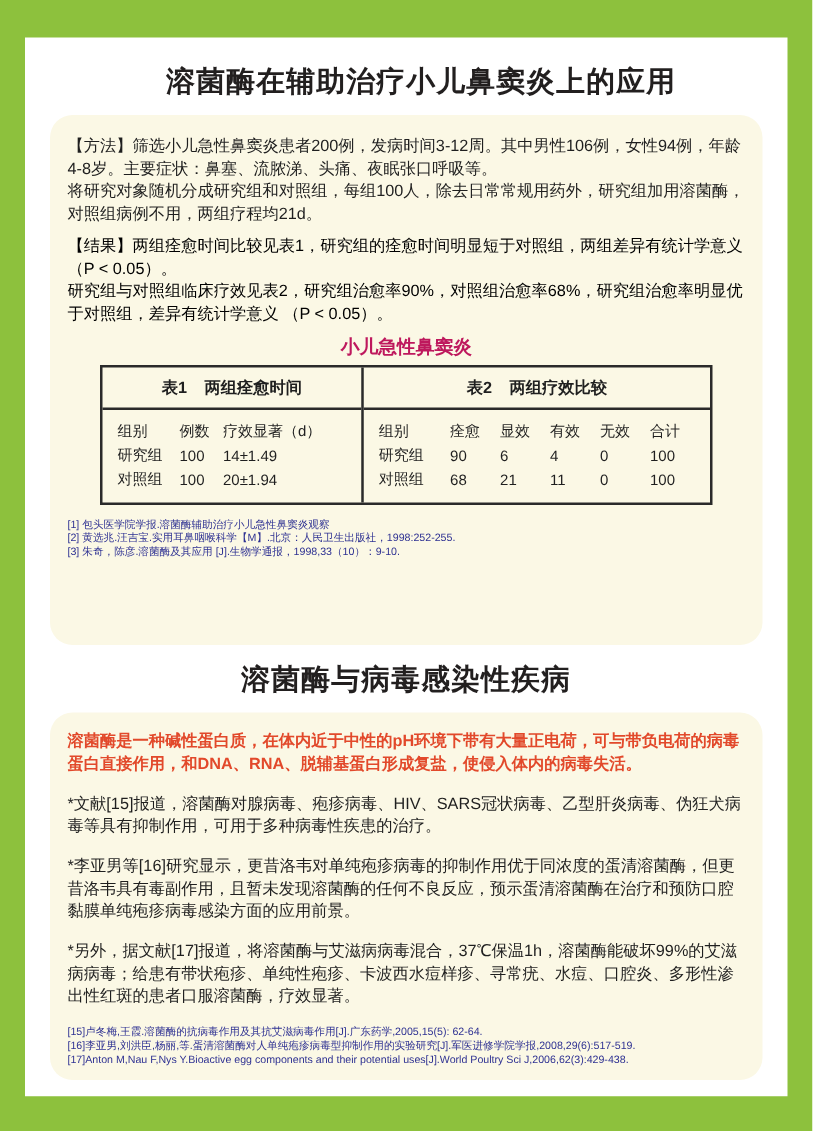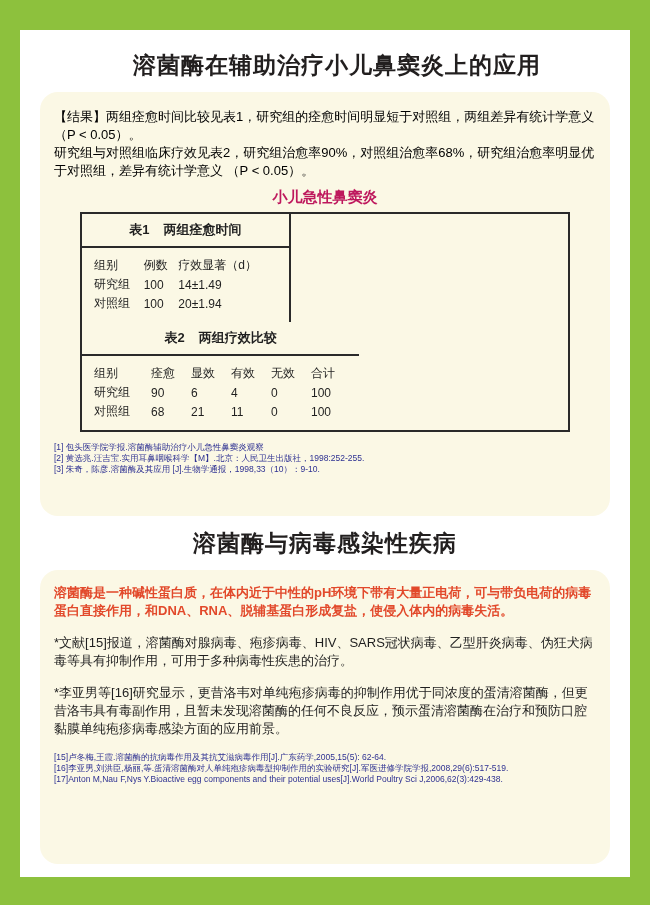--- a/index.html
+++ b/index.html
@@ -7,21 +7,21 @@
   .page{position:relative;width:650px;height:905px;background:#8dc13d;overflow:hidden;}
   .frame{position:absolute;left:20px;top:30px;width:610px;height:847px;background:#ffffff;box-sizing:border-box;}
   .main-title{margin:20px 0 0;text-align:center;font-size:23px;font-weight:bold;color:#221f1f;letter-spacing:1px;padding-left:24px;}
   .card{margin:11px 20px 0;background:#fbf8e5;border-radius:18px;padding:14px 14px 10px;box-sizing:border-box;}
   .card1{min-height:424px;}
   .card2{min-height:294px;}
   .body-text{font-size:13px;line-height:18px;color:#1f1f1f;margin:2px 0 8px;white-space:pre-line;}
   .red{color:#000000;}
   .red-bold{color:#e2492b;font-weight:bold;}
   .tables-caption{text-align:center;font-size:15px;font-weight:bold;color:#be185d;margin:8px 0 5px;}
-  .tables-box{display:flex;width:490px;margin:0 auto 10px;border:2px solid #2a2a2a;box-sizing:border-box;flex-direction:column;}
+  .tables-box{display:flex;width:490px;margin:0 auto 10px;border:2px solid #2a2a2a;box-sizing:border-box;}
   .tbl{box-sizing:border-box;}
   .tbl-left{width:43%;border-right:2px solid #2a2a2a;}
   .tbl-right{width:57%;}
   .tbl-head{display:flex;justify-content:center;gap:14px;font-size:13px;font-weight:bold;color:#1f1f1f;padding:7px 0;border-bottom:2px solid #2a2a2a;}
   .tbl-body{padding:8px 10px 9px;}
   .tbl-body table{border-collapse:collapse;width:100%;font-size:12px;color:#1f1f1f;}
   .tbl-body td{padding:1px 2px;text-align:left;white-space:nowrap;}
   .footnotes{margin-top:8px;}
   .footnote{font-size:8.5px;line-height:11px;color:#2e3192;}
   .section2-title{margin:12px 0 0;text-align:center;font-size:23px;font-weight:bold;color:#221f1f;letter-spacing:1px;}
@@ -29,20 +29,22 @@
 </style>
 </head>
 <body>
 
 <div class="page">
   <div class="frame">
 
     <h1 class="main-title">溶菌酶在辅助治疗小儿鼻窦炎上的应用</h1>
 
     <div class="card card1">
+      <p class="body-text">【方法】筛选小儿急性鼻窦炎患者200例，发病时间3-12周。其中男性106例，女性94例，年龄4-8岁。主要症状：鼻塞、流脓涕、头痛、夜眠张口呼吸等。
+将研究对象随机分成研究组和对照组，每组100人，除去日常常规用药外，研究组加用溶菌酶，对照组病例不用，两组疗程均21d。</p>
       <p class="body-text red">【结果】两组痊愈时间比较见表1，研究组的痊愈时间明显短于对照组，两组差异有统计学意义（P &lt; 0.05）。
 研究组与对照组临床疗效见表2，研究组治愈率90%，对照组治愈率68%，研究组治愈率明显优于对照组，差异有统计学意义 （P &lt; 0.05）。</p>
 
       <div class="tables-caption">小儿急性鼻窦炎</div>
 
       <div class="tables-box">
         <div class="tbl tbl-left">
           <div class="tbl-head">
             <span>表1</span>
             <span>两组痊愈时间</span>
@@ -114,20 +116,21 @@
         <div class="footnote">[3] 朱奇，陈彦.溶菌酶及其应用 [J].生物学通报，1998,33（10）：9-10.</div>
       </div>
     </div>
 
     <h2 class="section2-title">溶菌酶与病毒感染性疾病</h2>
 
     <div class="card card2">
       <p class="body-text red-bold">溶菌酶是一种碱性蛋白质，在体内近于中性的pH环境下带有大量正电荷，可与带负电荷的病毒蛋白直接作用，和DNA、RNA、脱辅基蛋白形成复盐，使侵入体内的病毒失活。</p>
       <p class="body-text">*文献[15]报道，溶菌酶对腺病毒、疱疹病毒、HIV、SARS冠状病毒、乙型肝炎病毒、伪狂犬病毒等具有抑制作用，可用于多种病毒性疾患的治疗。</p>
       <p class="body-text">*李亚男等[16]研究显示，更昔洛韦对单纯疱疹病毒的抑制作用优于同浓度的蛋清溶菌酶，但更昔洛韦具有毒副作用，且暂未发现溶菌酶的任何不良反应，预示蛋清溶菌酶在治疗和预防口腔黏膜单纯疱疹病毒感染方面的应用前景。</p>
+      <p class="body-text">*另外，据文献[17]报道，将溶菌酶与艾滋病病毒混合，37℃保温1h，溶菌酶能破坏99%的艾滋病病毒；给患有带状疱疹、单纯性疱疹、卡波西水痘样疹、寻常疣、水痘、口腔炎、多形性渗出性红斑的患者口服溶菌酶，疗效显著。</p>
 
       <div class="footnotes">
         <div class="footnote">[15]卢冬梅,王霞.溶菌酶的抗病毒作用及其抗艾滋病毒作用[J].广东药学,2005,15(5): 62-64.</div>
         <div class="footnote">[16]李亚男,刘洪臣,杨丽,等.蛋清溶菌酶对人单纯疱疹病毒型抑制作用的实验研究[J].军医进修学院学报,2008,29(6):517-519.</div>
         <div class="footnote">[17]Anton M,Nau F,Nys Y.Bioactive egg components and their potential uses[J].World Poultry Sci J,2006,62(3):429-438.</div>
       </div>
     </div>
 
   </div>
 </div>

